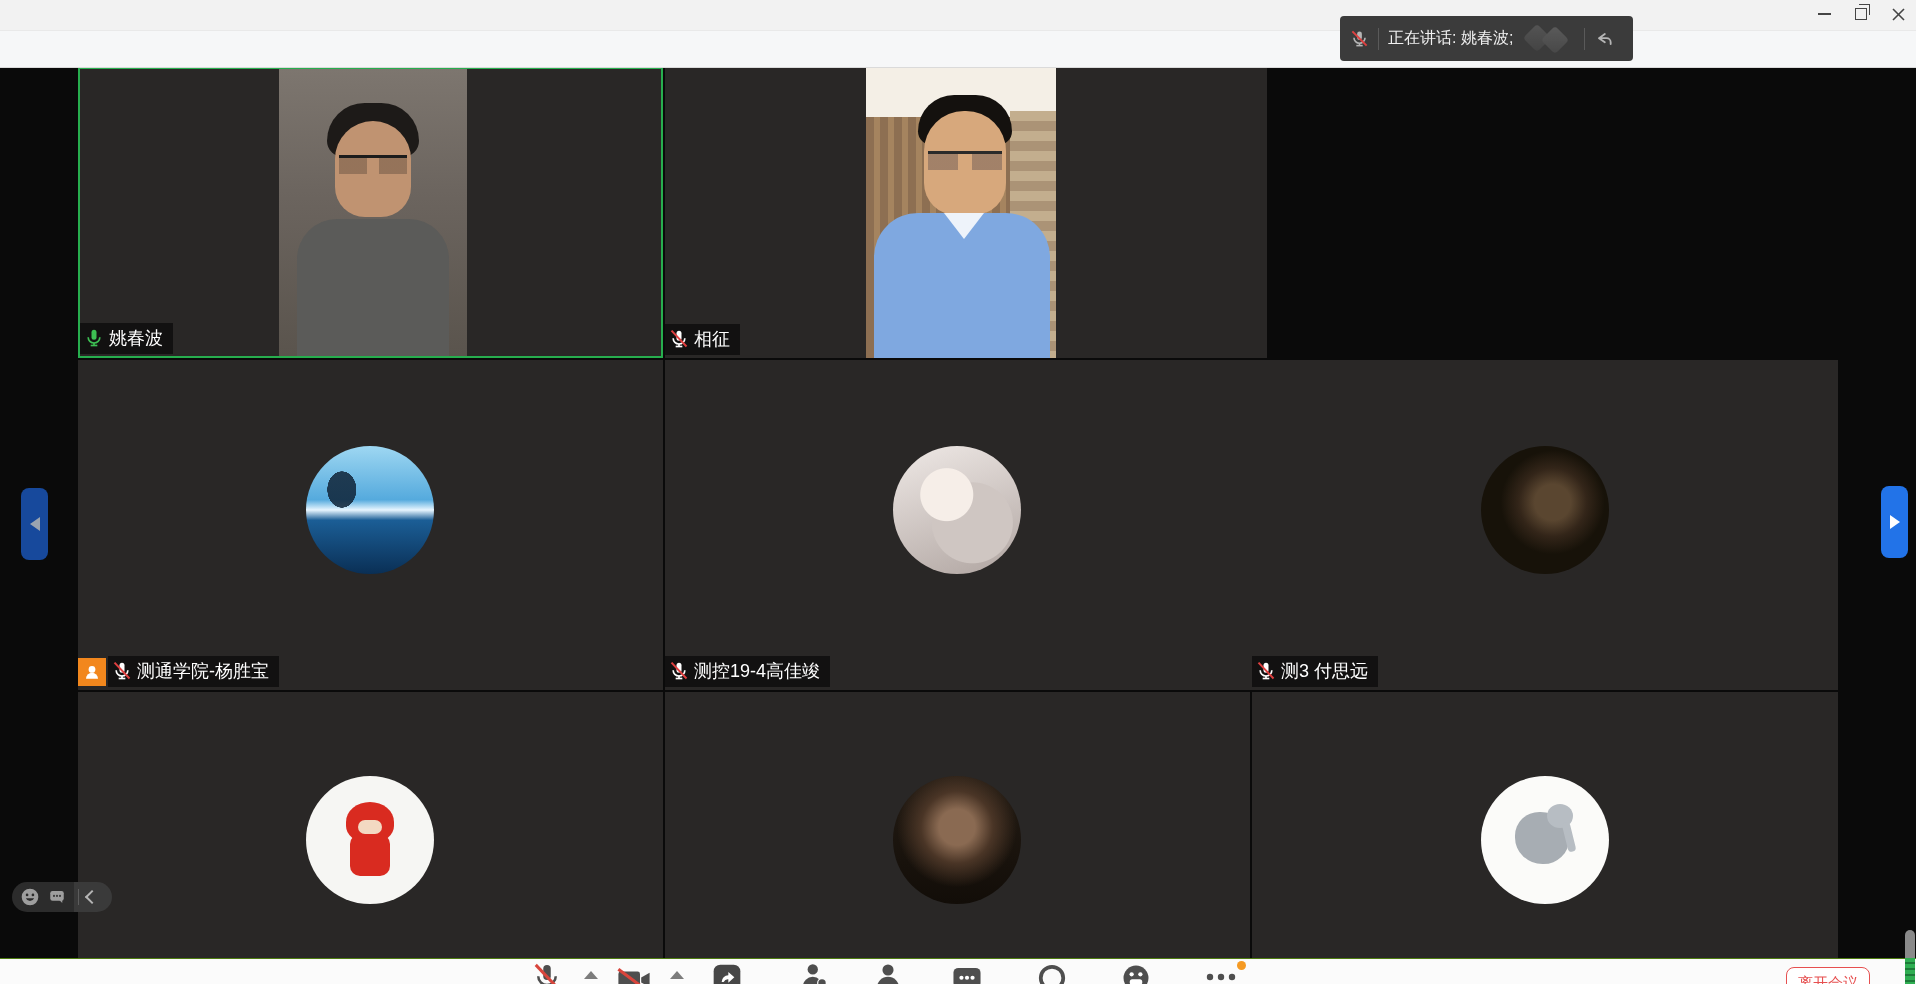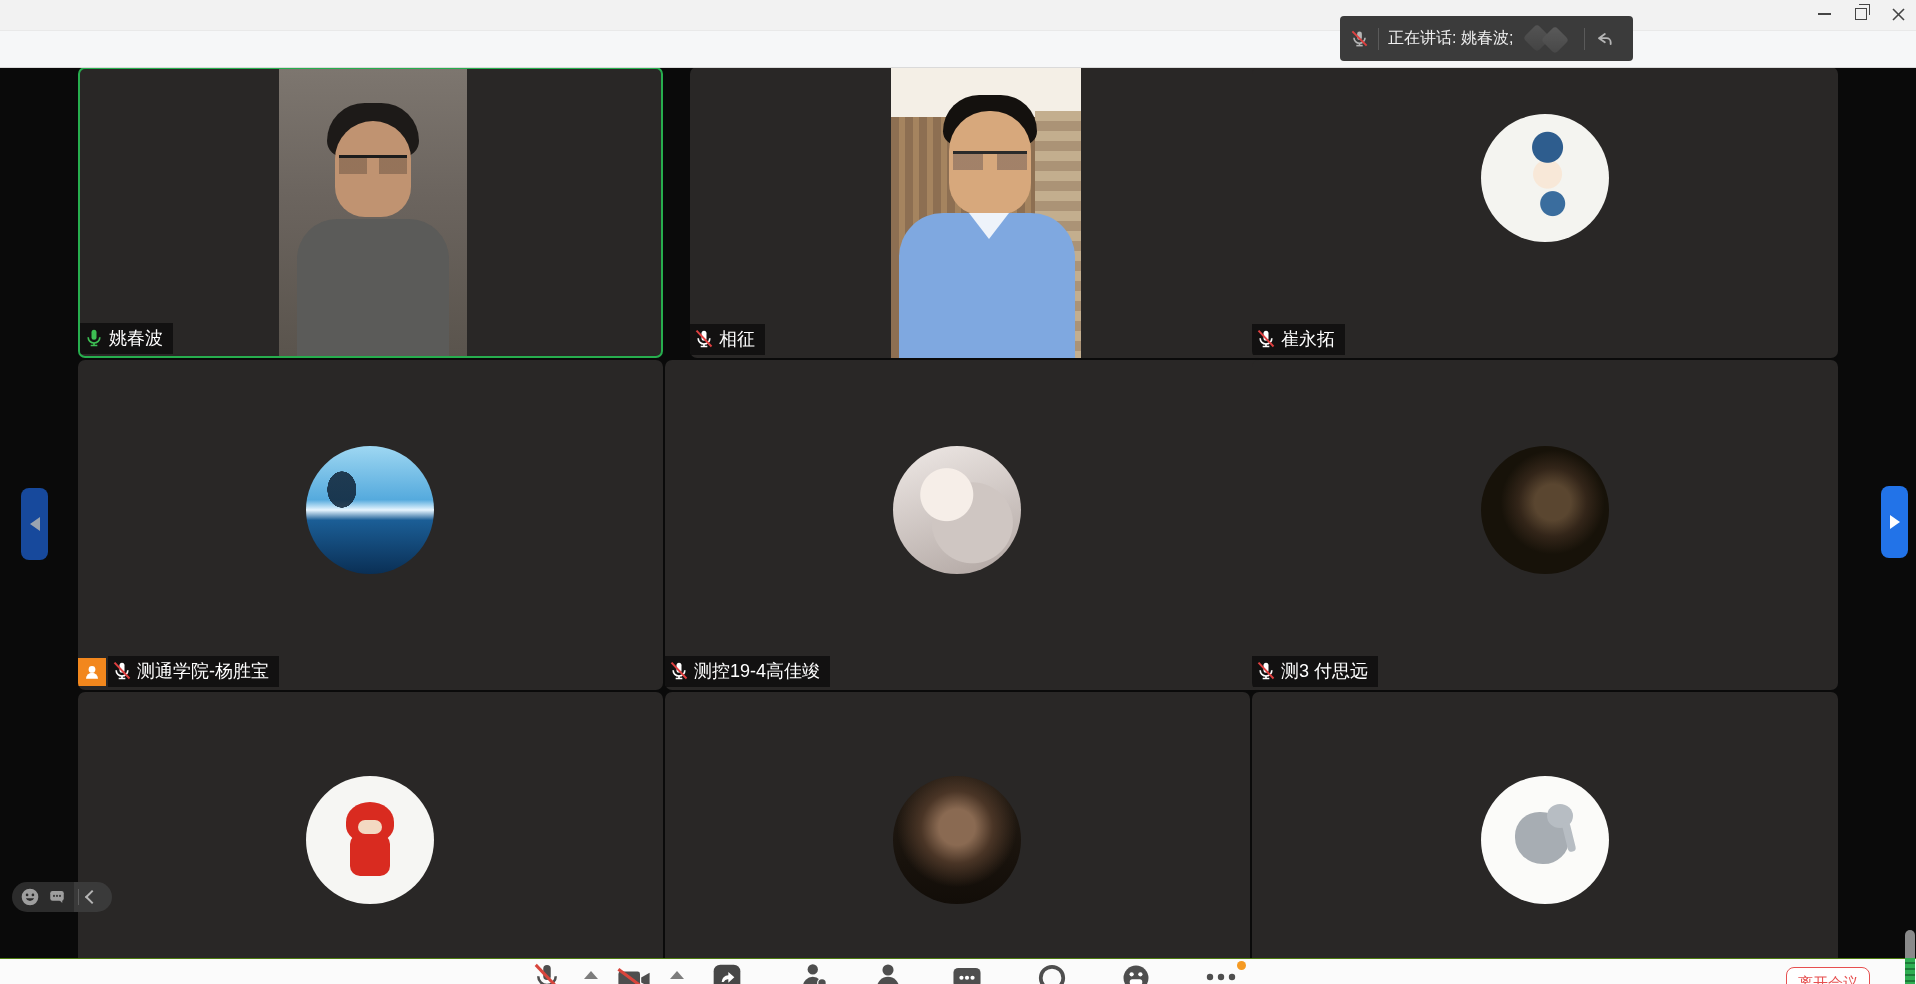--- a/index.html
+++ b/index.html
@@ -47,24 +47,24 @@
           display:flex;align-items:center;padding:0 10px;box-sizing:border-box;}
   .banner .div{width:1px;height:22px;background:#5a5a5a;margin:0 9px;}
   .banner .txt{color:#f0f0f0;font-size:16px;white-space:nowrap;}
   .ghostlogo{width:52px;height:30px;position:relative;margin-left:10px;opacity:.55;}
   .ghostlogo i{position:absolute;width:20px;height:20px;background:linear-gradient(135deg,#6a6a6a,#4a4a4a);transform:rotate(45deg);border-radius:4px;}
   .ghostlogo i:nth-child(1){left:4px;top:4px;}
   .ghostlogo i:nth-child(2){left:22px;top:6px;background:linear-gradient(135deg,#757575,#525252);}
 
   
   .stage{left:0;top:67px;width:1916px;height:917px;background:#0a0a0a;}
-  .tile{position:absolute;background:#292726;overflow:hidden;border-radius:7px;}
+  .tile{position:absolute;background:#292726;overflow:hidden;}
   .tile.active{border:2px solid #27ae4e;box-sizing:border-box;}
   .t1{left:78px;top:0;width:585px;height:291px;}
-  .t2{left:690px;top:0;width:602px;height:291px;}
+  .t2{left:665px;top:0;width:602px;height:291px;}
   .t3{left:1252px;top:0;width:586px;height:291px;}
   .t4{left:78px;top:293px;width:585px;height:330px;}
   .t5{left:665px;top:293px;width:682px;height:330px;}
   .t6{left:1252px;top:293px;width:586px;height:330px;}
   .t7{left:78px;top:625px;width:585px;height:292px;}
   .t8{left:665px;top:625px;width:585px;height:292px;}
   .t9{left:1252px;top:625px;width:586px;height:292px;}
 
   
   .labelrow{position:absolute;left:0;bottom:3px;display:flex;align-items:stretch;gap:2px;z-index:5;}
@@ -258,35 +258,20 @@
           <path d="M5 11 a7 7 0 0 0 14 0" fill="none" stroke="#fff" stroke-width="2"></path>
           <line x1="12" y1="18" x2="12" y2="21" stroke="#fff" stroke-width="2"></line>
           <line x1="8" y1="21" x2="16" y2="21" stroke="#fff" stroke-width="2"></line>
           <line x1="3" y1="2" x2="21" y2="21" stroke="#e04040" stroke-width="2.4"></line>
         </svg>
         <span>相征</span>
       </div>
     </div>
   </div>
 
-  <div class="tile t3">
-    <div class="avatar av3"></div>
-    <div class="labelrow">
-      <div class="nlabel">
-        <svg width="20" height="20" viewBox="0 0 24 24">
-          <rect x="9" y="2" width="6" height="12" rx="3" fill="#fff"></rect>
-          <path d="M5 11 a7 7 0 0 0 14 0" fill="none" stroke="#fff" stroke-width="2"></path>
-          <line x1="12" y1="18" x2="12" y2="21" stroke="#fff" stroke-width="2"></line>
-          <line x1="8" y1="21" x2="16" y2="21" stroke="#fff" stroke-width="2"></line>
-          <line x1="3" y1="2" x2="21" y2="21" stroke="#e04040" stroke-width="2.4"></line>
-        </svg>
-        <span>崔永拓</span>
-      </div>
-    </div>
-  </div>
 
   <div class="tile t4">
     <div class="avatar av4"></div>
     <div class="labelrow">
       <div class="hostbadge">
         <svg width="18" height="18" viewBox="0 0 24 24">
           <circle cx="12" cy="8.5" r="4.5" fill="#fff"></circle>
           <path d="M4 21 a8 8 0 0 1 16 0 Z" fill="#fff"></path>
         </svg>
       </div>

